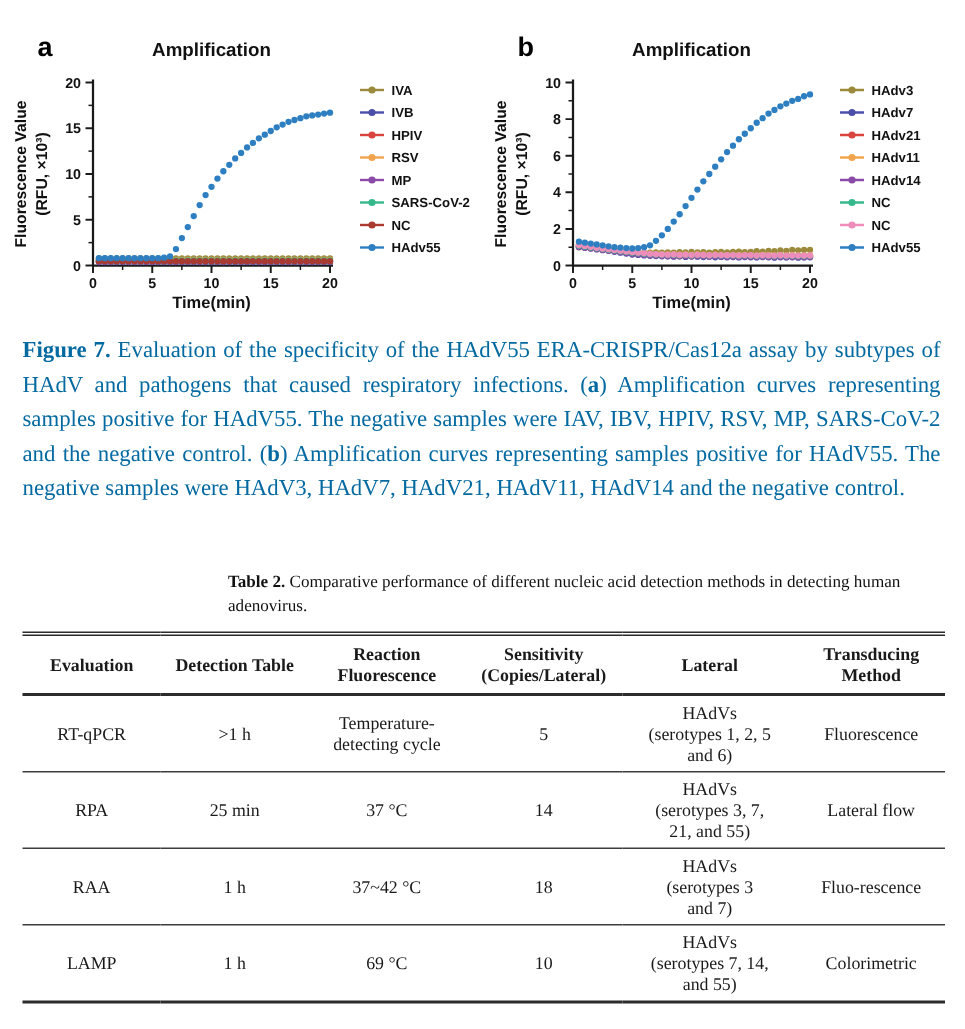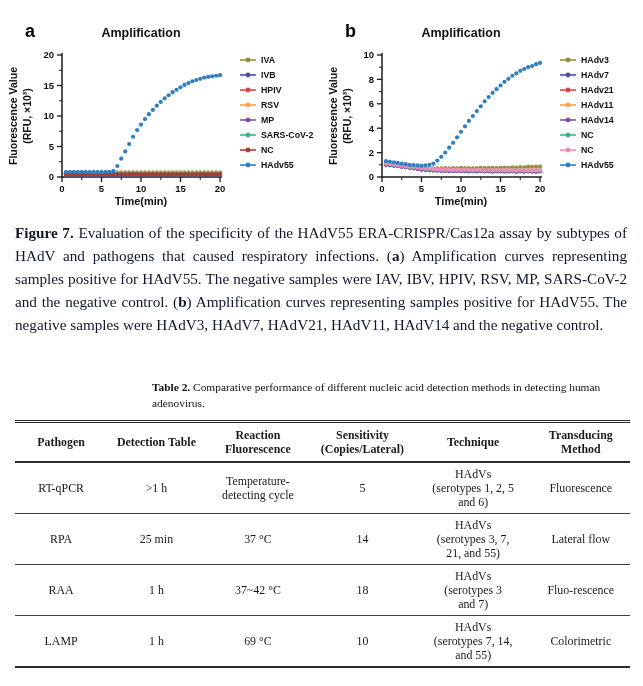--- a/index.html
+++ b/index.html
@@ -1,21 +1,21 @@
 <!DOCTYPE html>
 <html><head>
 <meta charset="utf-8">
 <style>
   html,body{margin:0;padding:0;background:#fff;}
   .page{position:relative;width:643px;height:686px;background:#ffffff;overflow:hidden;
         font-family:"Liberation Serif", serif;color:#1a1a1a;}
   .figure-row{display:flex;margin-top:8px;}
   .panel{position:relative;}
   svg text{font-family:"Liberation Sans", sans-serif;}
-  .fig-caption{margin:10px 16px 0 15px;font-size:15.2px;line-height:1.51;text-align:justify;color:#0f172a;}
+  .fig-caption{margin:10px 16px 0 15px;font-size:15.2px;line-height:1.51;text-align:justify;color:#0369a1;}
   .fig-caption .b{font-weight:bold;}
   .tbl-caption{margin:43px 18px 0 152px;font-size:11.4px;line-height:1.4;color:#111;}
   .tbl-caption .b{font-weight:bold;}
   table.cmp{border-collapse:collapse;width:615px;margin:8px 13px 0 15px;
             border-top:3px double #2b2b2b;border-bottom:2px solid #2b2b2b;table-layout:fixed;}
   table.cmp th{font-weight:bold;font-size:11.9px;padding:5px 2px;border-bottom:2px solid #2b2b2b;
                white-space:pre-line;line-height:1.18;vertical-align:middle;}
   table.cmp td{font-size:11.9px;text-align:center;padding:4px 2px;white-space:pre-line;
                line-height:1.18;vertical-align:middle;}
   table.cmp tbody tr + tr td{border-top:1px solid #3c3c3c;}
@@ -804,27 +804,27 @@
     <colgroup id="cmp-cols">
         <col style="width: 15%;">
         <col style="width: 16%;">
         <col style="width: 17%;">
         <col style="width: 17%;">
         <col style="width: 19%;">
         <col style="width: 16%;">
       </colgroup>
     <thead>
         <tr id="cmp-head">
-          <th>Pathogen</th>
+          <th>Evaluation</th>
           <th>Detection Table</th>
           <th>Reaction
 Fluorescence</th>
           <th>Sensitivity
 (Copies/Lateral)</th>
-          <th>Technique</th>
+          <th>Lateral</th>
           <th>Transducing
 Method</th>
         </tr>
       </thead>
     <tbody id="cmp-body">
         <tr>
           <td>RT-qPCR</td>
           <td>&gt;1 h</td>
           <td>Temperature-
 detecting cycle</td>

